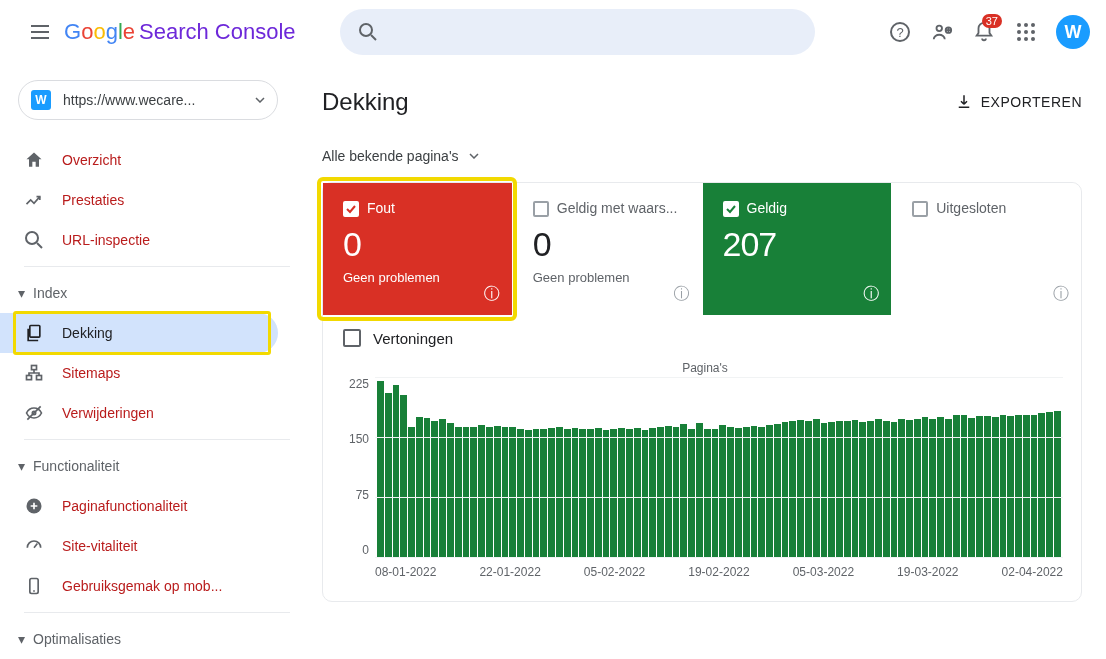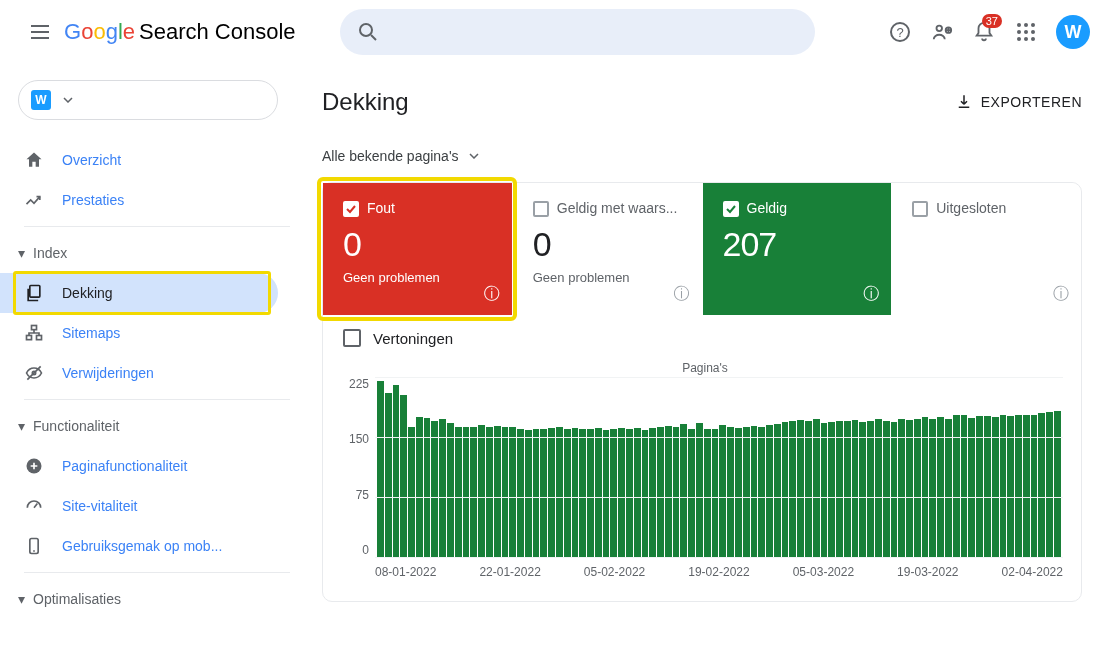--- a/index.html
+++ b/index.html
@@ -4,35 +4,35 @@
 <style>
   * { box-sizing: border-box; margin: 0; padding: 0; font-family: Arial, sans-serif; }
   body { background: #fff; color: #202124; width: 1106px; height: 659px; overflow: hidden; }
   
   
   .header { height: 64px; display: flex; align-items: center; padding: 0 16px; }
   .menu-btn { width: 48px; height: 48px; display:flex; align-items:center; justify-content:center; color:#5f6368; cursor:pointer; border-radius:50%; }
   .logo-wrap { display:flex; align-items:center; gap:4px; margin-right:24px; }
   .g-logo { font-size:22px; font-weight:400; }
   .g-logo .b{color:#4285f4}.g-logo .r{color:#ea4335}.g-logo .y{color:#fbbc05}.g-logo .g{color:#34a853}
-  .product-name { font-size:22px; color:#000000; }
+  .product-name { font-size:22px; color:#6d28d9; }
   .search-box { flex:1; max-width:475px; height:46px; background:#e8eef9; border-radius:24px; display:flex; align-items:center; padding:0 18px; margin-left:20px; }
   .search-box input { border:none; background:transparent; flex:1; font-size:16px; color:#5f6368; outline:none; margin-left:12px; }
   .hdr-icons { margin-left:auto; display:flex; align-items:center; gap:18px; }
   .hdr-icon { color:#5f6368; position:relative; cursor:pointer; width:24px; height:24px; display:flex; align-items:center; justify-content:center; }
   .bell-badge { position:absolute; top:-6px; right:-6px; background:#d93025; color:#fff; font-size:11px; border-radius:9px; padding:1px 4px; font-weight:500; }
   .avatar { width:34px; height:34px; border-radius:50%; background:#1a9cff; color:#fff; display:flex; align-items:center; justify-content:center; font-weight:bold; font-size:18px; }
   
   
   .layout { display:flex; height:calc(100% - 64px); }
   .sidebar { width:298px; padding:16px 8px 0 0; overflow-y:auto; }
   .property-pill { margin:0 12px 20px 18px; border:1px solid #dadce0; border-radius:20px; height:40px; display:flex; align-items:center; padding:0 12px; cursor:pointer; }
   .property-pill .site-icon { width:20px; height:20px; background:#1a9cff; color:#fff; font-size:12px; font-weight:bold; display:flex; align-items:center; justify-content:center; border-radius:3px; margin-right:12px;}
   .property-pill .label { flex:1; font-size:14px; color:#3c4043; white-space:nowrap; overflow:hidden; text-overflow:ellipsis;}
-  .nav-item { height:40px; display:flex; align-items:center; padding-left:22px; border-top-right-radius:20px; border-bottom-right-radius:20px; cursor:pointer; color:#3b82f6; font-size:14px; margin-right:12px;}
+  .nav-item { height:40px; display:flex; align-items:center; padding-left:22px; border-top-right-radius:20px; border-bottom-right-radius:20px; cursor:pointer; color:#b91c1c; font-size:14px; margin-right:12px;}
   .nav-item .nav-icon{ width:24px; height:24px; color:#5f6368; display:flex; align-items:center; justify-content:center; margin-right:16px;}
   .nav-item.active { background:#d2e3fc; font-weight:500; color:#202124; position:relative; }
   .nav-item.active .nav-icon { color:#202124; }
   .nav-highlight { position:relative; }
   .nav-highlight::before { content:''; position:absolute; left:13px; top:-2px; right:19px; bottom:-2px; border:3px solid #f2d900; border-radius:3px; pointer-events:none; z-index:3; }
   .nav-section { display:flex; align-items:center; height:40px; padding-left:18px; color:#5f6368; font-size:14px; cursor:pointer;}
   .nav-section .chev { margin-right:8px; }
   .nav-sep { border-top:1px solid #e8eaed; margin:6px 0 6px 24px; }
   
   
@@ -137,20 +137,21 @@
         </svg>
       </span>
     <span class="avatar">W</span>
   </div>
 </div>
 
 <div class="layout">
   <div class="sidebar">
     <div class="property-pill">
       <span class="site-icon">W</span>
+      <span class="label">https://www.wecare...</span>
       <svg width="10" height="6">
           <path d="M1 1l4 4 4-4" stroke="#5f6368" stroke-width="1.5" fill="none"></path>
         </svg>
     </div>
 
     <div class="nav-item">
       <span class="nav-icon">
           <svg width="20" height="20" viewBox="0 0 24 24" fill="#5f6368">
             <path d="M12 3l9 8h-3v9h-4v-6h-4v6H6v-9H3z"></path>
           </svg>
@@ -158,20 +159,29 @@
       <span>Overzicht</span>
     </div>
     <div class="nav-item">
       <span class="nav-icon">
           <svg width="20" height="20" viewBox="0 0 24 24" fill="none" stroke="#5f6368" stroke-width="2">
             <path d="M3 17l5-5 4 4 7-8"></path>
             <path d="M15 8h4v4"></path>
           </svg>
         </span>
       <span>Prestaties</span>
+    </div>
+    <div class="nav-item">
+      <span class="nav-icon">
+          <svg width="20" height="20">
+            <circle cx="8" cy="8" r="6" stroke="#5f6368" stroke-width="2" fill="none"></circle>
+            <path d="M13 13l5 5" stroke="#5f6368" stroke-width="2"></path>
+          </svg>
+        </span>
+      <span>URL-inspectie</span>
     </div>
 
     <div class="nav-sep"></div>
     <div class="nav-section">
       <span class="chev">▾</span>
       <span>Index</span>
     </div>
     <div class="nav-highlight">
       <div class="nav-item active">
         <span class="nav-icon">

